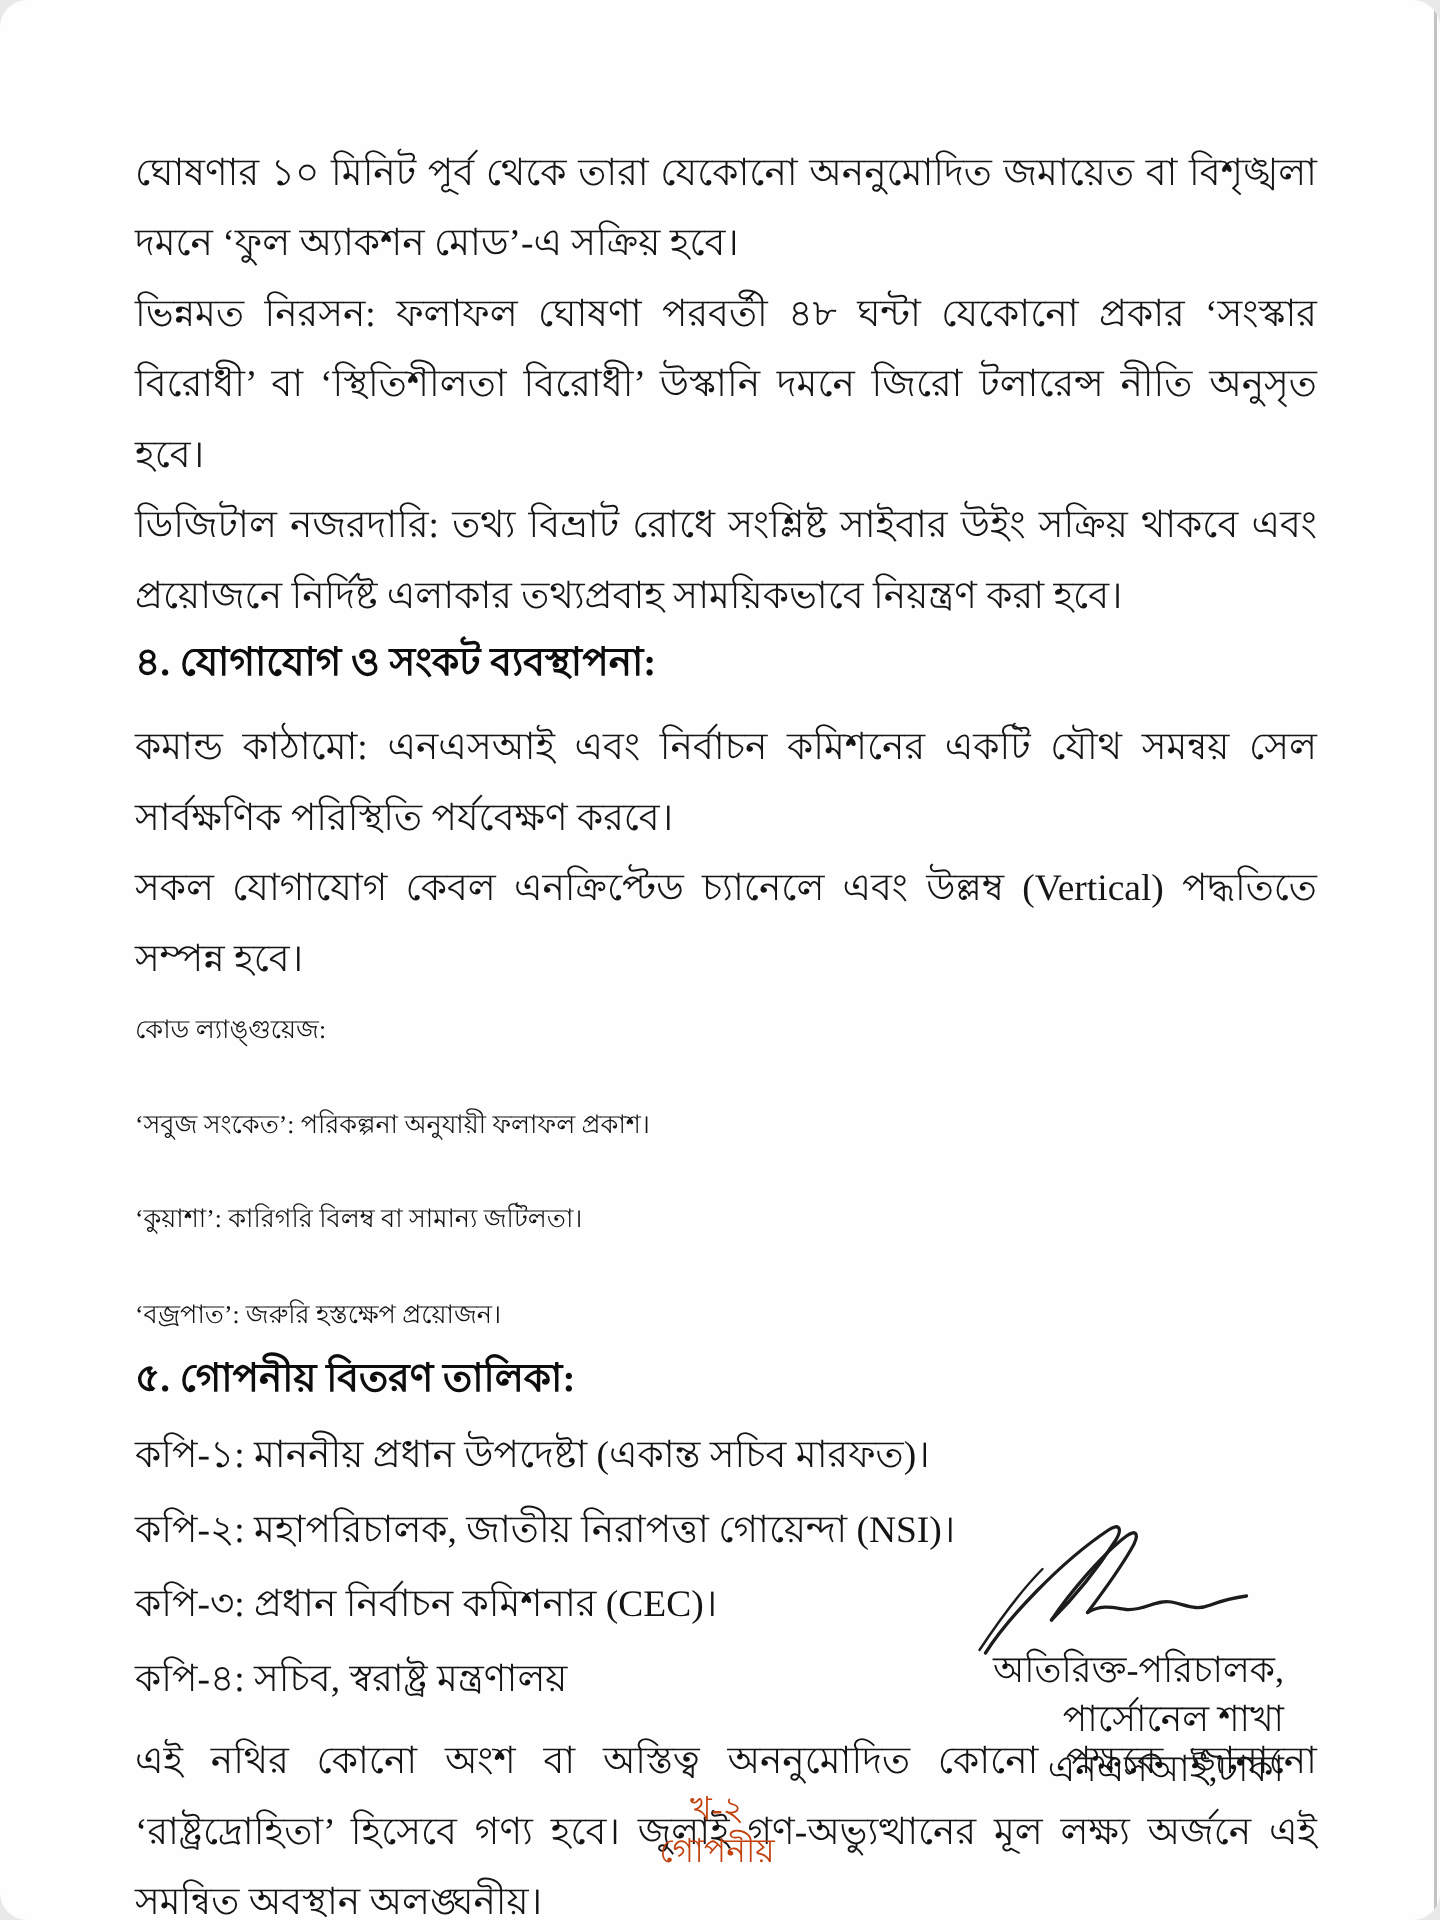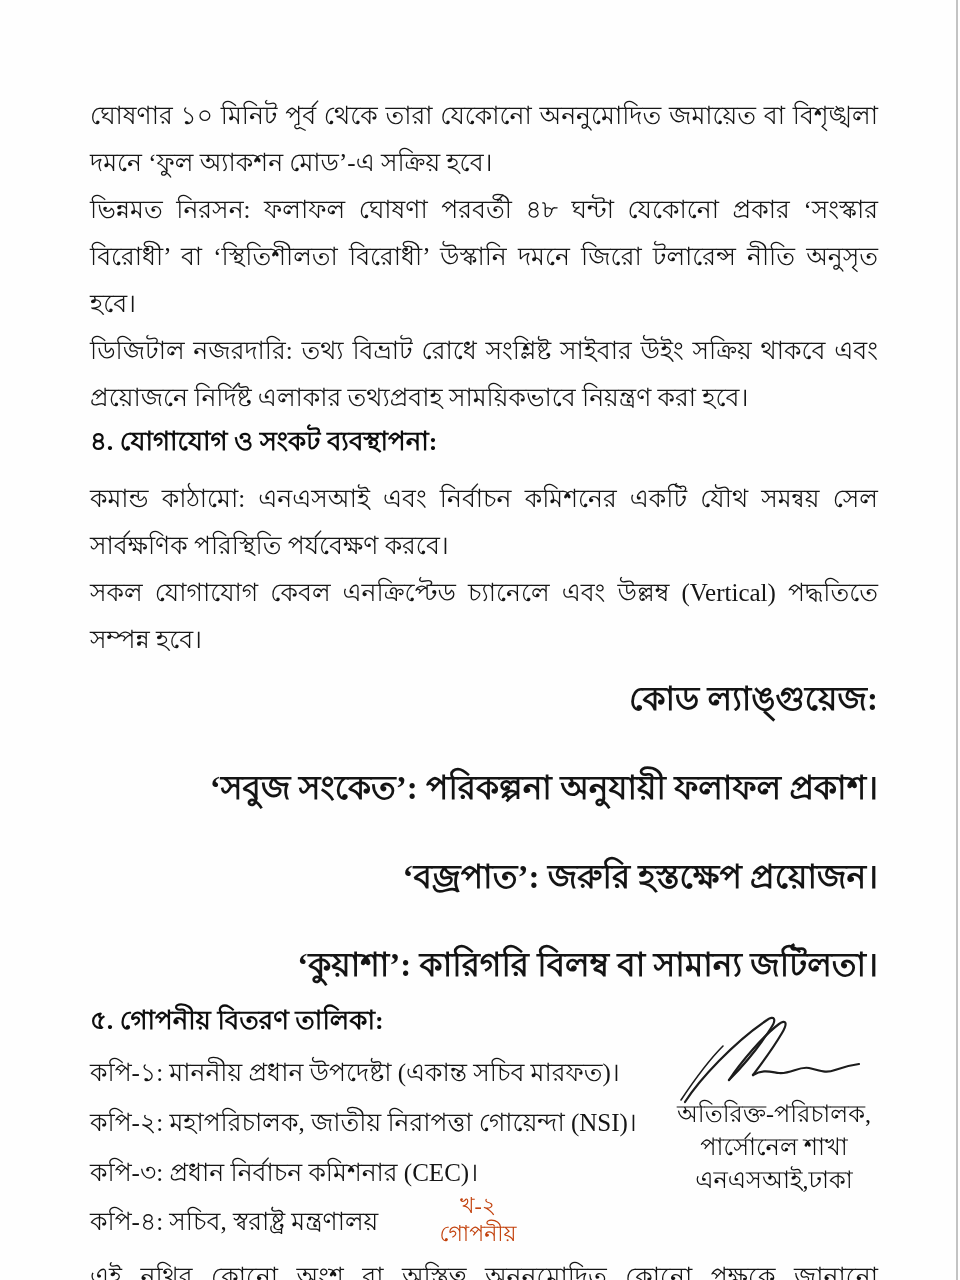--- a/index.html
+++ b/index.html
@@ -6,20 +6,21 @@
   html, body { background: #e9e9e9; }
   .page {
     position: relative;
     width: 960px;
     height: 1280px;
     margin: 0 auto;
     background: #fefefe;
     color: #141414;
     font-family: "Liberation Serif", "DejaVu Serif", serif;
     overflow: hidden;
+    border-radius: 18px;
   }
   .scan-edge-right {
     position: absolute;
     top: 0;
     left: 956px;
     width: 2px;
     height: 1280px;
     background: #c3c3c3;
   }
   .content {
@@ -34,23 +35,23 @@
     text-align: justify;
     color: #161616;
   }
   .section-heading {
     font-size: 26px;
     font-weight: bold;
     margin-bottom: 10px;
     color: #0d0d0d;
   }
   .centered-bold {
-    text-align: right;
-    font-weight: bold;
-    font-size: 33px;
+    text-align: left;
+    font-weight: normal;
+    font-size: 17px;
     line-height: 1.6;
   }
   .code-heading {
     margin-top: 10px;
     margin-bottom: 6px;
   }
   .code-line {
     margin-bottom: 8px;
     margin-top: 36px;
   }
@@ -60,23 +61,23 @@
     margin-bottom: 11px;
   }
   .warning-par {
     font-size: 25px;
     line-height: 1.88;
     text-align: justify;
   }
   .signature-block {
     position: absolute;
     top: 1012px;
-    left: 664px;
+    left: 636px;
     width: 220px;
-    text-align: center;
+    text-align: right;
   }
   .signature-svg {
     display: block;
     margin: 0 auto -6px auto;
   }
   .signature-line {
     font-size: 24px;
     line-height: 1.38;
     color: #121212;
   }
@@ -103,22 +104,22 @@
     <div class="body-par">ঘোষণার ১০ মিনিট পূর্ব থেকে তারা যেকোনো অননুমোদিত জমায়েত বা বিশৃঙ্খলা দমনে ‘ফুল অ্যাকশন মোড’-এ সক্রিয় হবে।</div>
     <div class="body-par">ভিন্নমত নিরসন: ফলাফল ঘোষণা পরবর্তী ৪৮ ঘন্টা যেকোনো প্রকার ‘সংস্কার বিরোধী’ বা ‘স্থিতিশীলতা বিরোধী’ উস্কানি দমনে জিরো টলারেন্স নীতি অনুসৃত হবে।</div>
     <div class="body-par">ডিজিটাল নজরদারি: তথ্য বিভ্রাট রোধে সংশ্লিষ্ট সাইবার উইং সক্রিয় থাকবে এবং প্রয়োজনে নির্দিষ্ট এলাকার তথ্যপ্রবাহ সাময়িকভাবে নিয়ন্ত্রণ করা হবে।</div>
 
     <div class="section-heading">৪. যোগাযোগ ও সংকট ব্যবস্থাপনা:</div>
     <div class="body-par">কমান্ড কাঠামো: এনএসআই এবং নির্বাচন কমিশনের একটি যৌথ সমন্বয় সেল সার্বক্ষণিক পরিস্থিতি পর্যবেক্ষণ করবে।</div>
     <div class="body-par">সকল যোগাযোগ কেবল এনক্রিপ্টেড চ্যানেলে এবং উল্লম্ব (Vertical) পদ্ধতিতে সম্পন্ন হবে।</div>
 
     <div class="centered-bold code-heading">কোড ল্যাঙ্গুয়েজ:</div>
     <div class="centered-bold code-line">‘সবুজ সংকেত’: পরিকল্পনা অনুযায়ী ফলাফল প্রকাশ।</div>
+    <div class="centered-bold code-line">‘কুয়াশা’: কারিগরি বিলম্ব বা সামান্য জটিলতা।</div>
     <div class="centered-bold code-line">‘বজ্রপাত’: জরুরি হস্তক্ষেপ প্রয়োজন।</div>
-    <div class="centered-bold code-line">‘কুয়াশা’: কারিগরি বিলম্ব বা সামান্য জটিলতা।</div>
 
     <div class="section-heading">৫. গোপনীয় বিতরণ তালিকা:</div>
     <div class="copy-line">কপি-১: মাননীয় প্রধান উপদেষ্টা (একান্ত সচিব মারফত)।</div>
     <div class="copy-line">কপি-২: মহাপরিচালক, জাতীয় নিরাপত্তা গোয়েন্দা (NSI)।</div>
     <div class="copy-line">কপি-৩: প্রধান নির্বাচন কমিশনার (CEC)।</div>
     <div class="copy-line">কপি-৪: সচিব, স্বরাষ্ট্র মন্ত্রণালয়</div>
 
     <div class="warning-par">এই নথির কোনো অংশ বা অস্তিত্ব অননুমোদিত কোনো পক্ষকে জানানো ‘রাষ্ট্রদ্রোহিতা’ হিসেবে গণ্য হবে। জুলাই গণ-অভ্যুত্থানের মূল লক্ষ্য অর্জনে এই সমন্বিত অবস্থান অলঙ্ঘনীয়।</div>
 
   </div>

